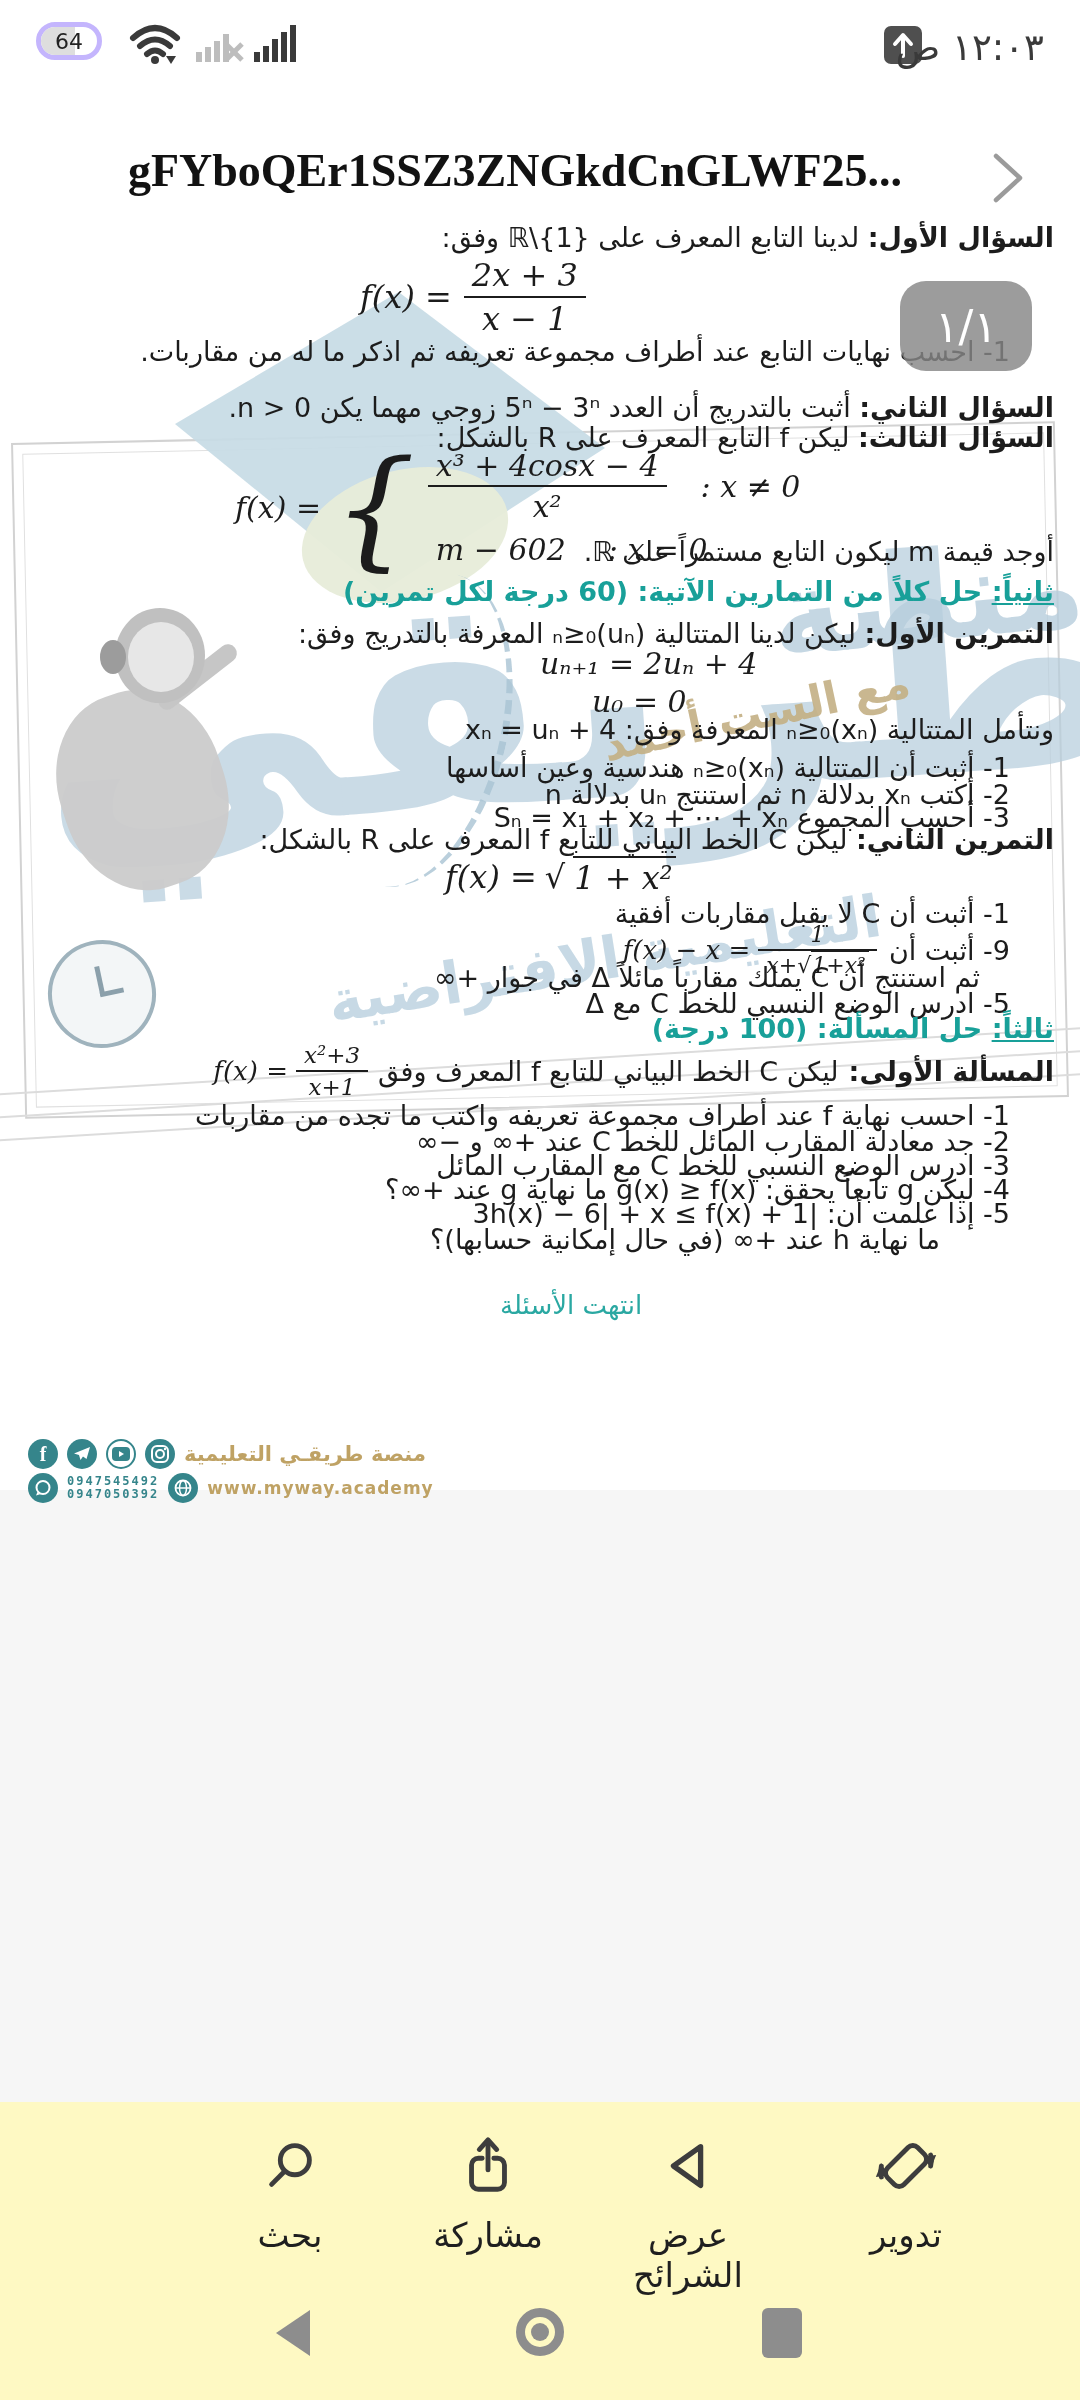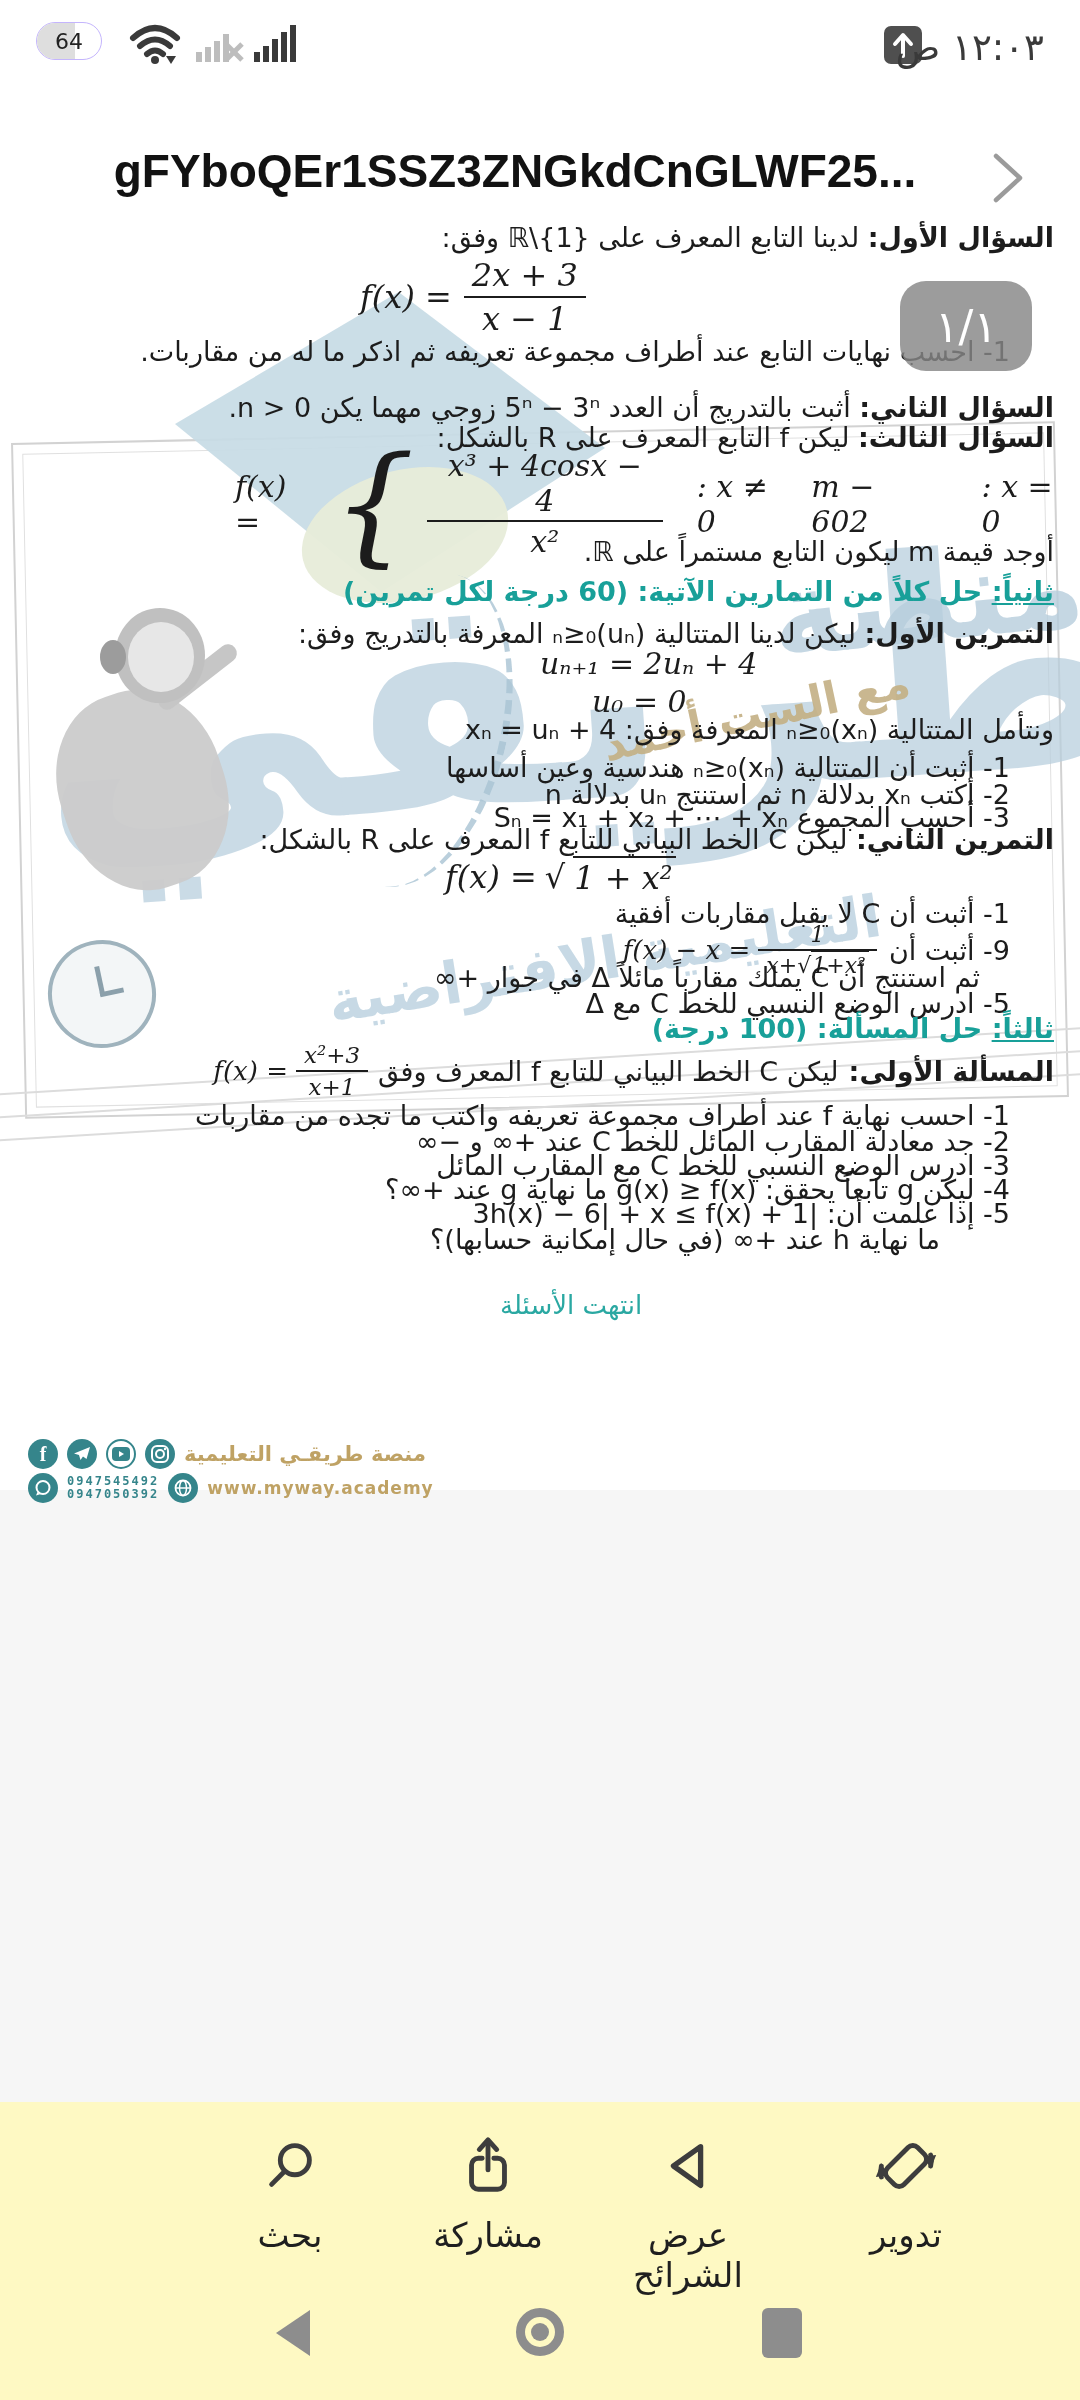--- a/index.html
+++ b/index.html
@@ -1,34 +1,34 @@
 <!DOCTYPE html>
 <html lang="ar"><head>
 <meta charset="utf-8">
 <style>
   html,body{margin:0;padding:0;background:#ffffff;}
   .screen{position:relative;width:1080px;height:2400px;background:#ffffff;overflow:hidden;
           font-family:"DejaVu Sans",sans-serif;color:#1c1c1c;}
 
   
   .statusbar{position:absolute;left:0;top:0;width:1080px;height:90px;background:#fff;z-index:6;}
-  .battery{position:absolute;left:36px;top:22px;width:66px;height:38px;border:1px solid #c4b5fd;
+  .battery{position:absolute;left:36px;top:22px;width:66px;height:38px;border:5px solid #c4b5fd;
            border-radius:19px;box-sizing:border-box;overflow:hidden;}
   .battery .fill{position:absolute;left:0;top:0;bottom:0;width:60%;background:#dedede;}
   .battery .pct{position:absolute;inset:0;display:flex;align-items:center;justify-content:center;
                 font-size:22px;color:#222;}
   .sicon{position:absolute;top:22px;}
   .time{position:absolute;right:36px;top:26px;font-size:37px;color:#3a3a3a;direction:rtl;}
   .upbadge{position:absolute;left:884px;top:26px;width:38px;height:38px;background:#4f4f4f;
            border-radius:7px;display:flex;align-items:center;justify-content:center;}
 
   
   .titlebar{position:absolute;left:0;top:130px;width:1080px;height:90px;z-index:6;}
   .title{position:absolute;left:60px;right:110px;top:14px;text-align:center;
-         font-family:Liberation Sans, sans-serif;font-weight:700;font-size:46px;color:#121212;
+         font-family:Liberation Serif, serif;font-weight:700;font-size:46px;color:#121212;
          white-space:nowrap;overflow:hidden;}
   .chev{position:absolute;right:48px;top:18px;}
 
   
   .pagebadge{position:absolute;left:900px;top:281px;width:132px;height:90px;
              background:rgba(134,134,134,.82);border-radius:26px;z-index:5;
              display:flex;align-items:center;justify-content:center;}
   .pagebadge span{color:#fff;font-size:44px;}
 
   
@@ -69,21 +69,21 @@
   .ln b{font-weight:bold;}
   .teal{color:#18a099;font-weight:bold;}
   .teal .u{text-decoration:underline;}
   .m{font-family:"DejaVu Serif",serif;font-style:italic;direction:ltr;}
   .frac{display:inline-block;text-align:center;vertical-align:middle;}
   .frac .num{display:block;padding:0 8px 2px;border-bottom:2px solid #1c1c1c;}
   .frac .den{display:block;padding:2px 8px 0;}
   .sq{font-style:normal;}
   .rad{border-top:2.5px solid #1c1c1c;padding:1px 3px 0 1px;}
   .fblock{position:absolute;display:flex;align-items:center;gap:12px;font-size:32px;}
-  .cases{display:inline-flex;gap:8px;}
+  .cases{display:inline-flex;flex-direction:column;gap:8px;}
   .cases .row{display:flex;align-items:center;gap:34px;}
   .brace{font-size:130px;font-weight:200;line-height:.8;font-family:"DejaVu Serif",serif;}
   .endnote{position:absolute;left:500px;top:1290px;font-size:26px;color:#2aa8a2;direction:rtl;}
 
   
   .footer{position:absolute;left:28px;top:1438px;z-index:3;}
   .frow{display:flex;align-items:center;gap:9px;height:32px;margin-bottom:2px;}
   .circ{width:30px;height:30px;border-radius:50%;background:#35858b;display:flex;align-items:center;
         justify-content:center;flex:0 0 auto;}
   .circ.lt{background:#fff;border:2px solid #35858b;width:26px;height:26px;}

